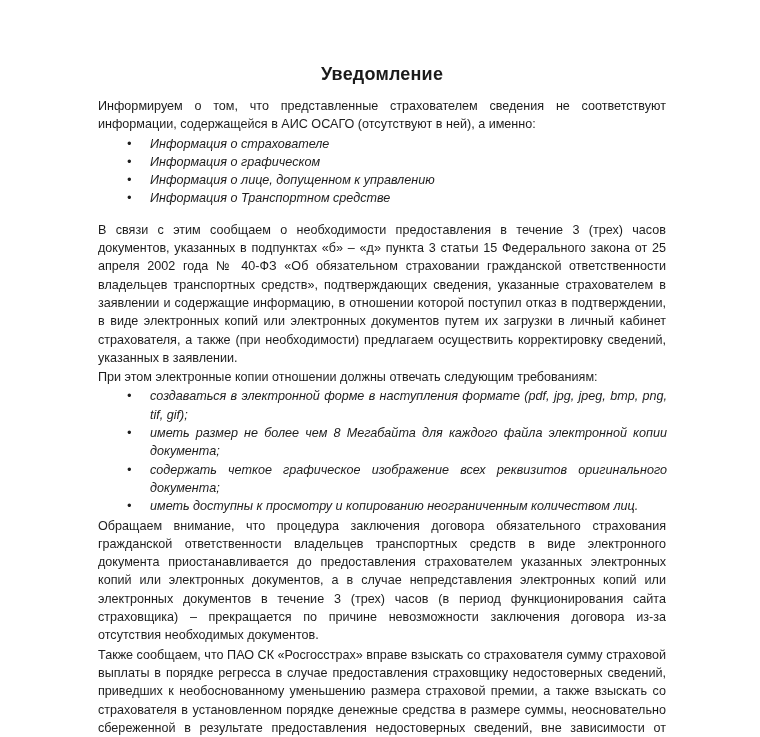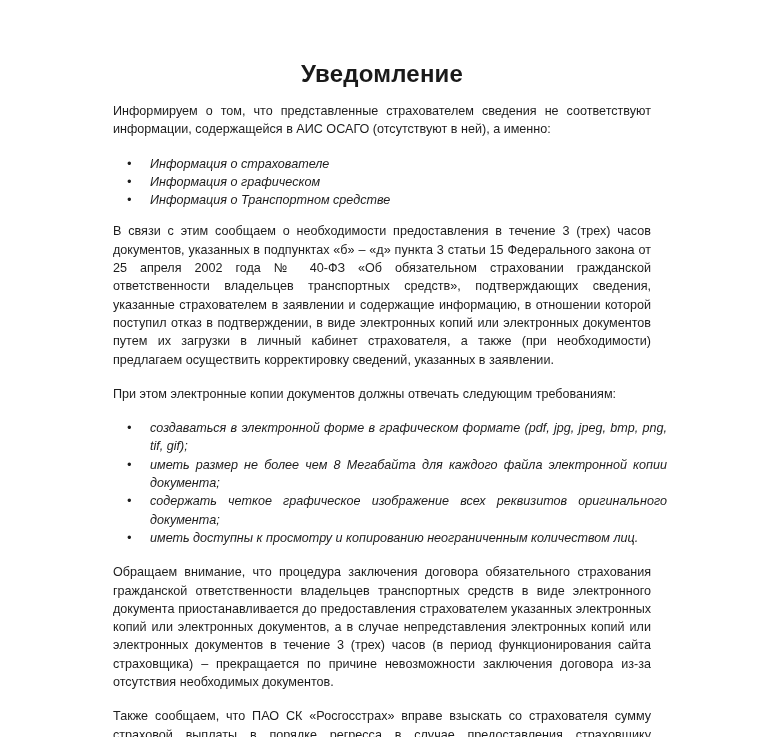--- a/index.html
+++ b/index.html
@@ -16,33 +16,33 @@
     font-family: "Liberation Sans", sans-serif;
     color: #1c1c1c;
     box-sizing: border-box;
   }
   .doc-body {
     box-sizing: border-box;
     padding: 62px 93px 0 97px;
     width: 100%;
   }
   .doc-title {
-    font-size: 24px;
+    font-size: 18px;
     line-height: 24px;
     font-weight: bold;
     text-align: center;
     margin: 0 0 11px 0;
     color: #1a1a1a;
     letter-spacing: 0.2px;
   }
   .para {
     font-size: 12.6px;
     line-height: 18.3px;
     text-align: justify;
-    margin: 16px;
+    margin: 1px;
   }
   .para.gap-above {
     margin-top: 13px;
   }
   ul.doc-list {
     list-style: none;
     margin: 0;
     padding: 0;
   }
   ul.doc-list li {
@@ -70,29 +70,30 @@
 <div class="page">
   <div class="doc-body">
 
     <h1 class="doc-title">Уведомление</h1>
 
     <p class="para">Информируем о том, что представленные страхователем сведения не соответствуют информации, содержащейся в АИС ОСАГО (отсутствуют в ней), а именно:</p>
 
     <ul class="doc-list">
       <li>Информация о страхователе</li>
       <li>Информация о графическом</li>
+      <li>Информация о лице, допущенном к управлению</li>
       <li>Информация о Транспортном средстве</li>
     </ul>
 
     <p class="para gap-above">В связи с этим сообщаем о необходимости предоставления в течение 3 (трех) часов документов, указанных в подпунктах «б» – «д» пункта 3 статьи 15 Федерального закона от 25 апреля 2002 года № 40-ФЗ «Об обязательном страховании гражданской ответственности владельцев транспортных средств», подтверждающих сведения, указанные страхователем в заявлении и содержащие информацию, в отношении которой поступил отказ в подтверждении, в виде электронных копий или электронных документов путем их загрузки в личный кабинет страхователя, а также (при необходимости) предлагаем осуществить корректировку сведений, указанных в заявлении.</p>
 
-    <p class="para">При этом электронные копии документов должны отвечать следующим требованиям:</p>
+    <p class="para">При этом электронные копии отношении должны отвечать следующим требованиям:</p>
 
     <ul class="doc-list">
-      <li>создаваться в электронной форме в графическом формате (pdf, jpg, jpeg, bmp, png, tif, gif);</li>
+      <li>создаваться в электронной форме в наступления формате (pdf, jpg, jpeg, bmp, png, tif, gif);</li>
       <li>иметь размер не более чем 8 Мегабайта для каждого файла электронной копии документа;</li>
       <li>содержать четкое графическое изображение всех реквизитов оригинального документа;</li>
       <li>иметь доступны к просмотру и копированию неограниченным количеством лиц.</li>
     </ul>
 
     <p class="para">Обращаем внимание, что процедура заключения договора обязательного страхования гражданской ответственности владельцев транспортных средств в виде электронного документа приостанавливается до предоставления страхователем указанных электронных копий или электронных документов, а в случае непредставления электронных копий или электронных документов в течение 3 (трех) часов (в период функционирования сайта страховщика) – прекращается по причине невозможности заключения договора из-за отсутствия необходимых документов.</p>
 
     <p class="para">Также сообщаем, что ПАО СК «Росгосстрах» вправе взыскать со страхователя сумму страховой выплаты в порядке регресса в случае предоставления страховщику недостоверных сведений, приведших к необоснованному уменьшению размера страховой премии, а также взыскать со страхователя в установленном порядке денежные средства в размере суммы, неосновательно сбереженной в результате предоставления недостоверных сведений, вне зависимости от наступления страхового случая.</p>
 
   </div>

